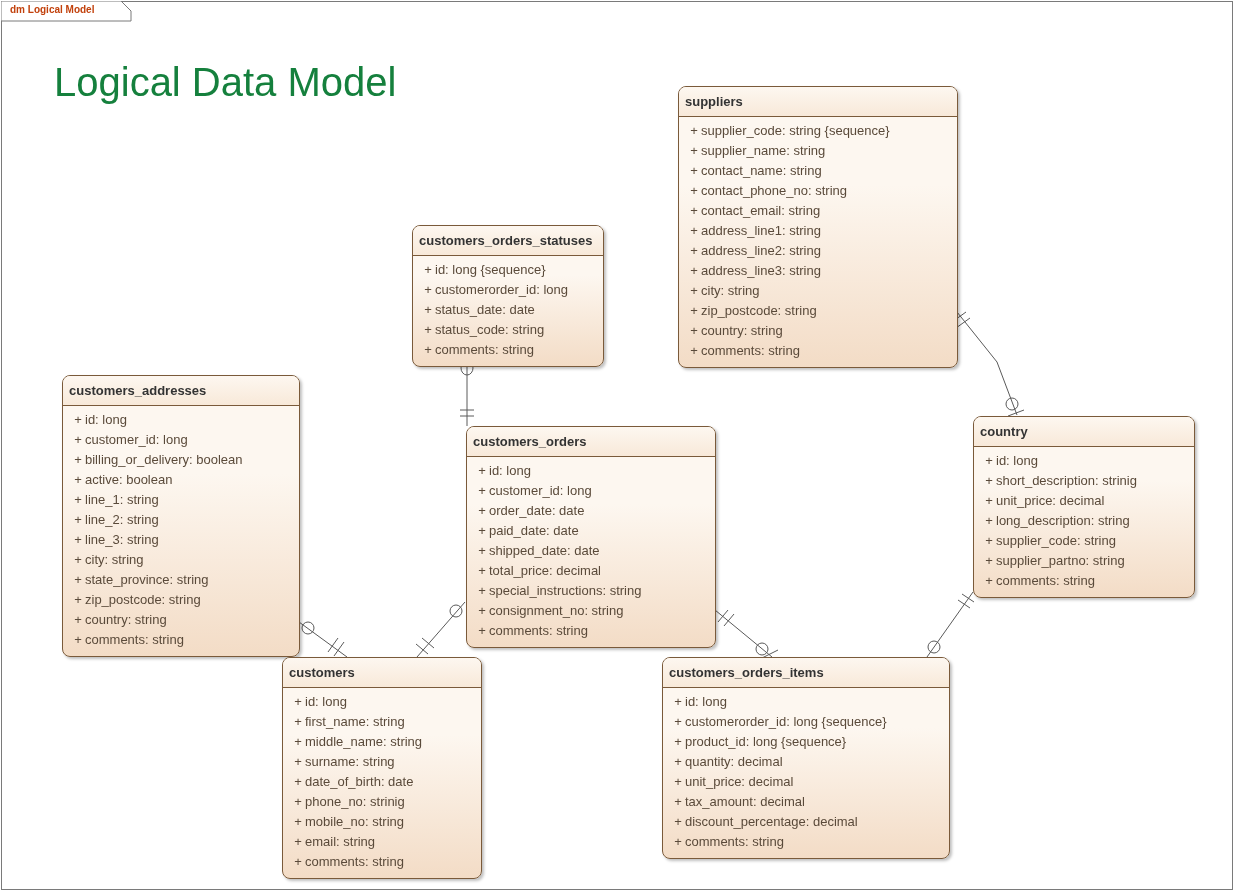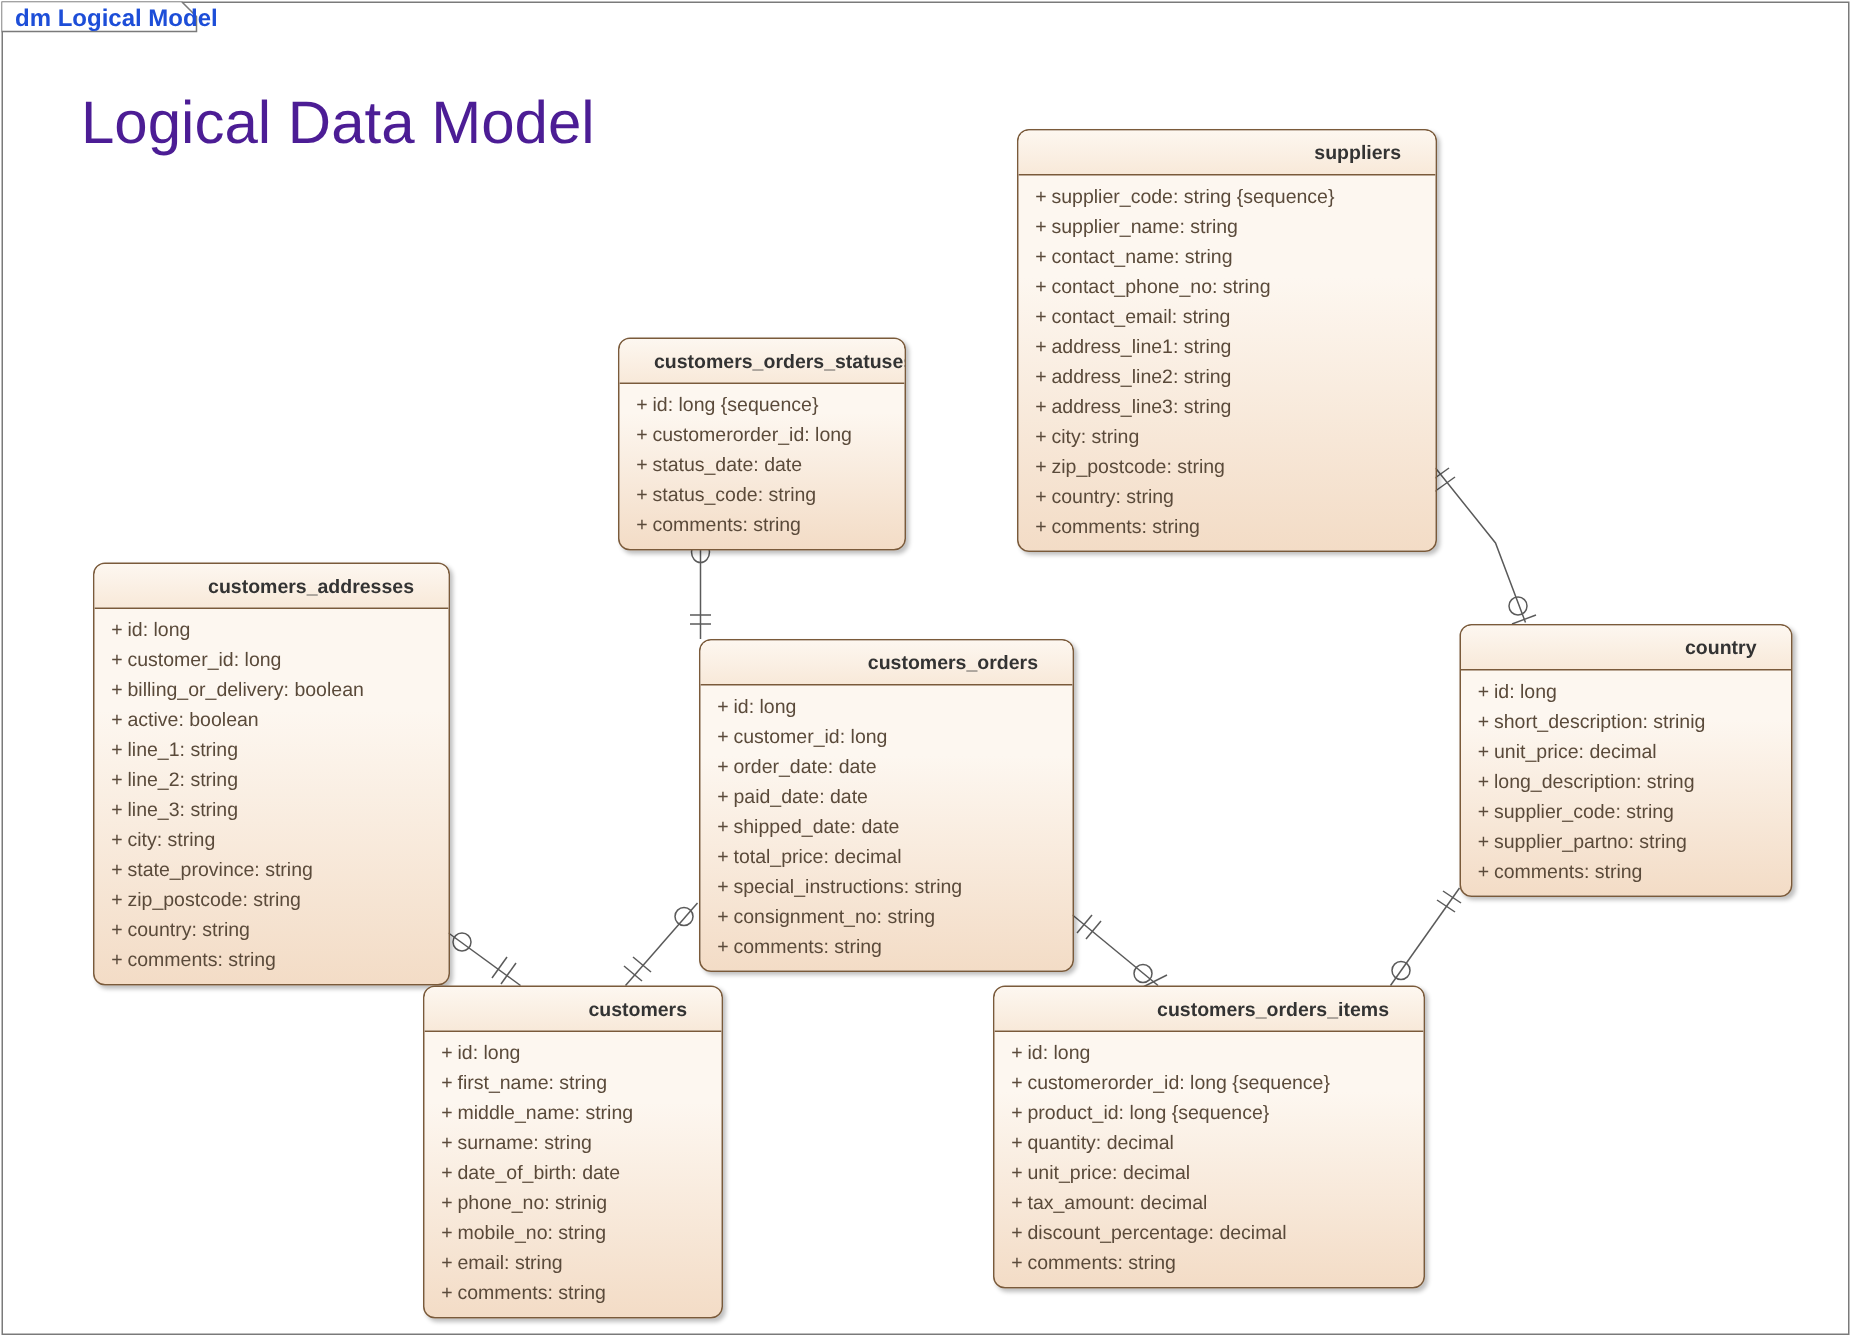--- a/index.html
+++ b/index.html
@@ -21,48 +21,48 @@
   .tab-cut {
     position: absolute;
     top: -1px;
     left: -1px;
     z-index: 3;
   }
   .tab-label {
     position: absolute;
     top: 0; left: 0;
     padding: 2px 16px 2px 8px;
-    font-size: 16px;
+    font-size: 10px;
     font-weight: bold;
-    color: #1d4ed8;
+    color: #c2410c;
     z-index: 4;
   }
   .title {
     position: absolute;
     left: 52px;
     top: 58px;
     font-size: 40px;
     font-weight: 400;
-    color: #4c1d95;
+    color: #15803d;
   }
   .entity {
     position: absolute;
     border: 1px solid #7a5a3a;
     border-radius: 8px;
     background: linear-gradient(180deg, #fdf7f0 0%, #fdf7f0 35%, #f3dcc6 100%);
     box-shadow: 2px 2px 3px rgba(0,0,0,0.25);
     overflow: hidden;
     z-index: 2;
   }
   .entity .hdr {
-    text-align: right;
+    text-align: left;
     font-weight: bold;
     font-size: 13px;
     color: #333;
-    padding: 7px 23px;
+    padding: 7px 6px;
     border-bottom: 1px solid #7a5a3a;
     background: linear-gradient(180deg, #fdf7f0 0%, #f8e9d9 100%);
   }
   .attrs {
     padding: 4px 4px 6px 4px;
   }
   .attr {
     display: flex;
     align-items: center;
     padding: 1px 4px;

